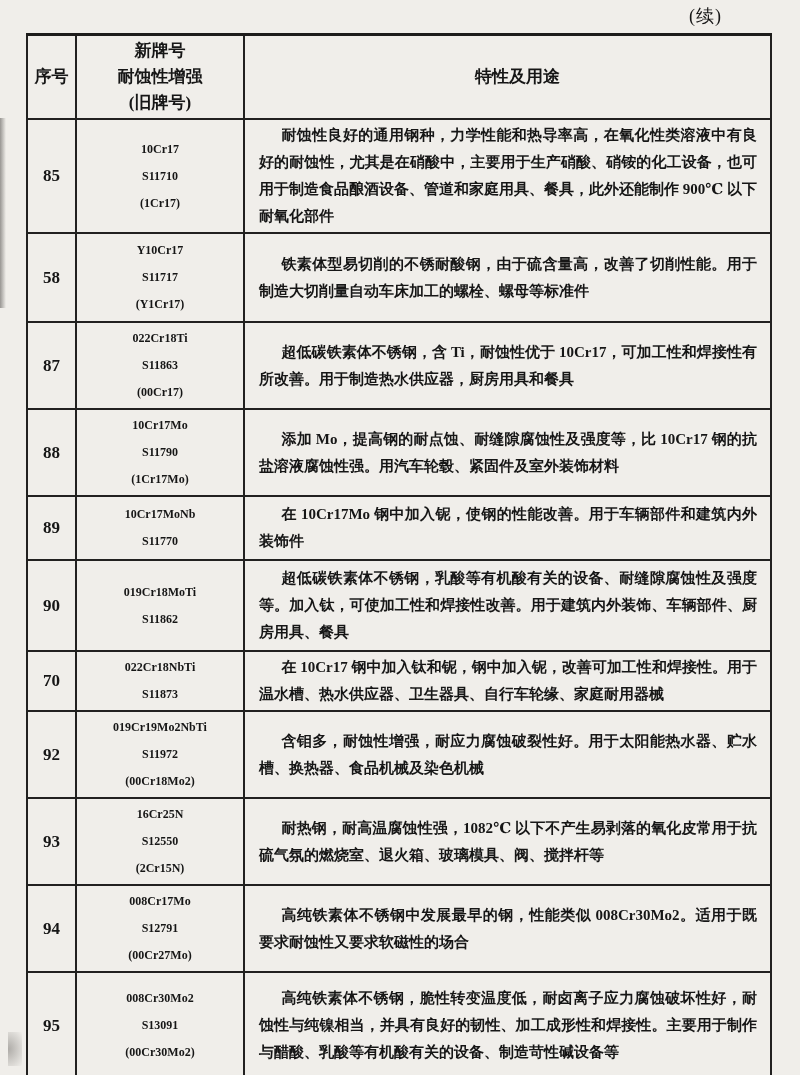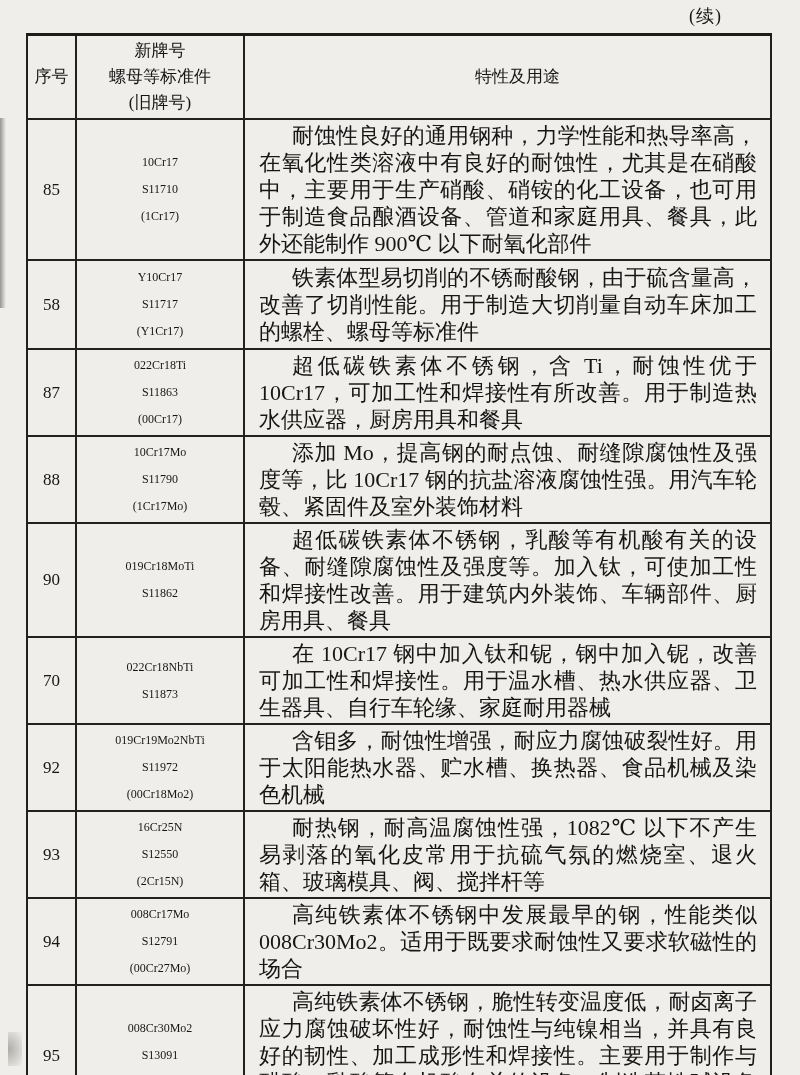--- a/index.html
+++ b/index.html
@@ -26,39 +26,39 @@
     position:absolute;
     left:26px;top:33px;
     width:744px;
     border-collapse:collapse;
     table-layout:fixed;
     font-weight:500;
   }
   table.spec td,table.spec th{
     border:2px solid #222120;
     vertical-align:middle;
-    font-weight:400;
+    font-weight:700;
   }
   table.spec tr.hdr th{border-top:3px solid #1d1c1b;}
   col.c-no{width:49px;}
   col.c-grade{width:168px;}
   col.c-desc{width:527px;}
   .cell-no{
     text-align:center;
     font-size:17px;
     margin-top:11px;
   }
   .cell-grade{
     text-align:center;
     font-size:12px;
     line-height:27px;
     padding:2px 4px;
   }
   .cell-desc{
-    font-size:22px;
+    font-size:15px;
     line-height:27px;
     padding:2px 13px 2px 14px;
     text-align:justify;
   }
   .cell-desc .para{text-indent:1.5em;}
   .hdr th{
     text-align:center;
     font-size:17px;
     line-height:26px;
     background:#f0eeea;
@@ -87,21 +87,21 @@
         <col class="c-no">
         <col class="c-grade">
         <col class="c-desc">
       </colgroup>
 
     <tbody>
         <tr class="hdr" style="height:77px;">
       <th class="cell-no">序号</th>
       <th class="cell-grade">
         <div>新牌号</div>
-        <div>螺母等标准件</div>
+        <div>耐蚀性增强</div>
         <div>(旧牌号)</div>
       </th>
       <th class="cell-desc" style="text-align:center;padding-left:33px;">特性及用途</th>
     </tr>
 
     <tr style="height:108px;">
       <td class="cell-no">85</td>
       <td class="cell-grade">
         <div>10Cr17</div>
         <div>S11710</div>
@@ -141,20 +141,31 @@
       <td class="cell-grade">
         <div>10Cr17Mo</div>
         <div>S11790</div>
         <div>(1Cr17Mo)</div>
       </td>
       <td class="cell-desc">
             <div class="para">添加 Mo，提高钢的耐点蚀、耐缝隙腐蚀性及强度等，比 10Cr17 钢的抗盐溶液腐蚀性强。用汽车轮毂、紧固件及室外装饰材料</div>
           </td>
     </tr>
 
+    <tr style="height:64px;">
+      <td class="cell-no">89</td>
+      <td class="cell-grade">
+        <div>10Cr17MoNb</div>
+        <div>S11770</div>
+        <div></div>
+      </td>
+      <td class="cell-desc">
+            <div class="para">在 10Cr17Mo 钢中加入铌，使钢的性能改善。用于车辆部件和建筑内外装饰件</div>
+          </td>
+    </tr>
 
     <tr style="height:91px;">
       <td class="cell-no">90</td>
       <td class="cell-grade">
         <div>019Cr18MoTi</div>
         <div>S11862</div>
         <div></div>
       </td>
       <td class="cell-desc">
             <div class="para">超低碳铁素体不锈钢，乳酸等有机酸有关的设备、耐缝隙腐蚀性及强度等。加入钛，可使加工性和焊接性改善。用于建筑内外装饰、车辆部件、厨房用具、餐具</div>

